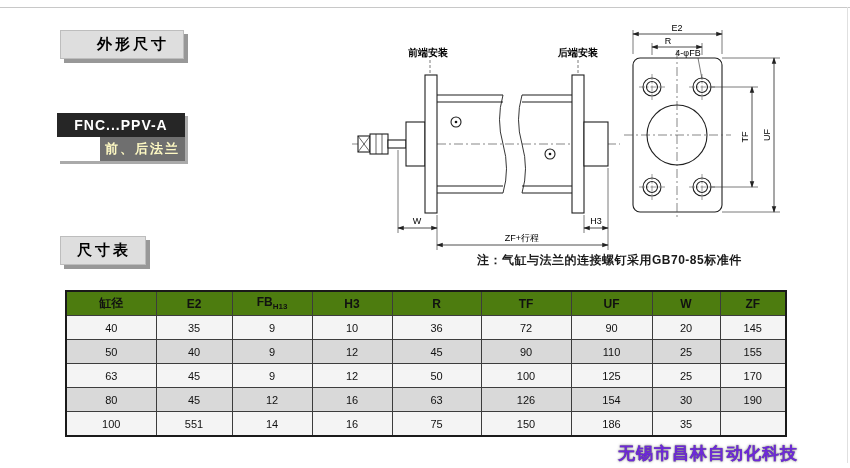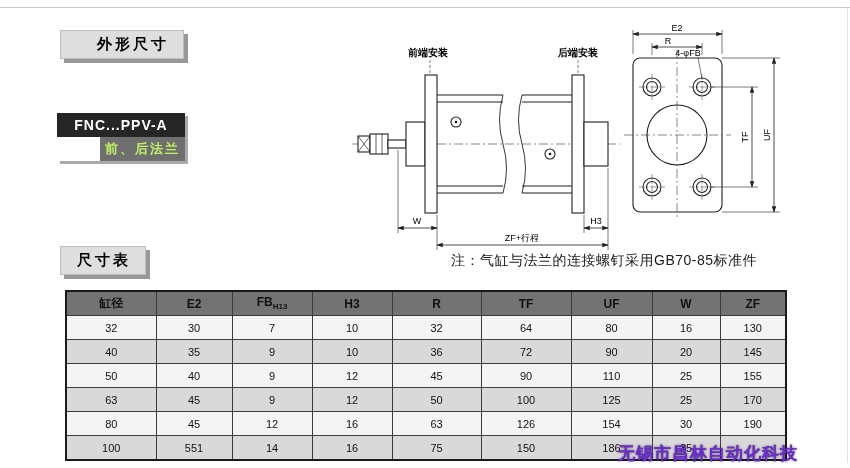--- a/index.html
+++ b/index.html
@@ -16,56 +16,56 @@
   .badge{
     position:absolute;
     background:#dedede;
     color:#000;
     font-size:15px;font-weight:bold;letter-spacing:3px;
     padding:4px 14px 4px 16px;
     box-shadow:4px 4px 0 #989898;
     border:1px solid #bdbdbd;
   }
   .badge-dims{left:60px;top:30px;padding-left:36px;}
-  .badge-table{left:60px;top:246px;font-family:Liberation Mono, monospace;}
+  .badge-table{left:60px;top:236px;font-family:Liberation Mono, monospace;}
 
   
   .model-box{position:absolute;left:57px;top:113px;width:128px;box-shadow:3px 3px 0 #aaaaaa;}
   .model-code{background:#262626;color:#fff;font-size:14px;font-weight:bold;text-align:center;padding:4px 0;letter-spacing:1px;}
-  .model-type{background:#6f6f6f;color:#bef264;font-size:13px;font-weight:bold;text-align:center;padding:3px 0;letter-spacing:2px;margin-left:43px;}
+  .model-type{background:#6f6f6f;color:#fef9c3;font-size:13px;font-weight:bold;text-align:center;padding:3px 0;letter-spacing:2px;margin-left:43px;}
 
   
   .drawing{position:absolute;left:350px;top:22px;}
   .ln{fill:#ffffff;stroke:#1f1f1f;stroke-width:1.1;}
   .lnf{fill:none;stroke:#1f1f1f;stroke-width:1.1;}
   .ln2{fill:none;stroke:#1f1f1f;stroke-width:1.1;}
   .break{fill:none;stroke:#1f1f1f;stroke-width:0.9;}
   .thin{stroke:#1f1f1f;stroke-width:0.7;}
   .cl{stroke:#555;stroke-width:0.7;stroke-dasharray:9 3 2 3;fill:none;}
   .clh{stroke:#555;stroke-width:0.6;stroke-dasharray:6 2 1.5 2;}
   .ext{stroke:#333;stroke-width:0.65;}
   .dim{stroke:#222;stroke-width:0.8;}
   .dt{font-size:9px;fill:#000;}
   .ct{font-size:10px;fill:#000;font-weight:bold;}
 
-  .note{position:absolute;left:451px;top:252px;font-size:14px;font-weight:normal;color:#1a1a1a;letter-spacing:0.5px;}
+  .note{position:absolute;left:477px;top:252px;font-size:12px;font-weight:bold;color:#1a1a1a;letter-spacing:0.5px;}
 
   
   .dim-table{
     position:absolute;left:65px;top:290px;width:720px;
     border-collapse:collapse;table-layout:fixed;
     border:2px solid #1a1a1a;
     font-size:11px;
   }
   .dim-table th,.dim-table td{
     border:1px solid #3c3c3c;
     text-align:center;vertical-align:middle;
     height:23px;padding:0;
   }
-  .dim-table thead th{background:#737373;font-weight:bold;font-size:12px;}
+  .dim-table thead th{background:#4d7c0f;font-weight:bold;font-size:12px;}
   .dim-table thead th sub{font-size:8px;font-weight:bold;}
   .dim-table tbody tr:nth-child(odd){background:#f4f4f4;}
   .dim-table tbody tr:nth-child(even){background:#d9d9d9;}
 
   .watermark{
     position:absolute;right:52px;bottom:3px;
     font-size:17px;font-weight:bold;letter-spacing:1px;
     color:#6d28d9;
     text-shadow:0 0 3px rgba(0,0,0,0.45),0 0 1px rgba(0,0,0,0.6);
     white-space:nowrap;
@@ -226,31 +226,20 @@
       <th>H3</th>
       <th>R</th>
       <th>TF</th>
       <th>UF</th>
       <th>W</th>
       <th>ZF</th>
     </tr>
   </thead>
   <tbody>
     <tr>
-      <td>32</td>
-      <td>30</td>
-      <td>7</td>
-      <td>10</td>
-      <td>32</td>
-      <td>64</td>
-      <td>80</td>
-      <td>16</td>
-      <td>130</td>
-    </tr>
-    <tr>
       <td>40</td>
       <td>35</td>
       <td>9</td>
       <td>10</td>
       <td>36</td>
       <td>72</td>
       <td>90</td>
       <td>20</td>
       <td>145</td>
     </tr>

